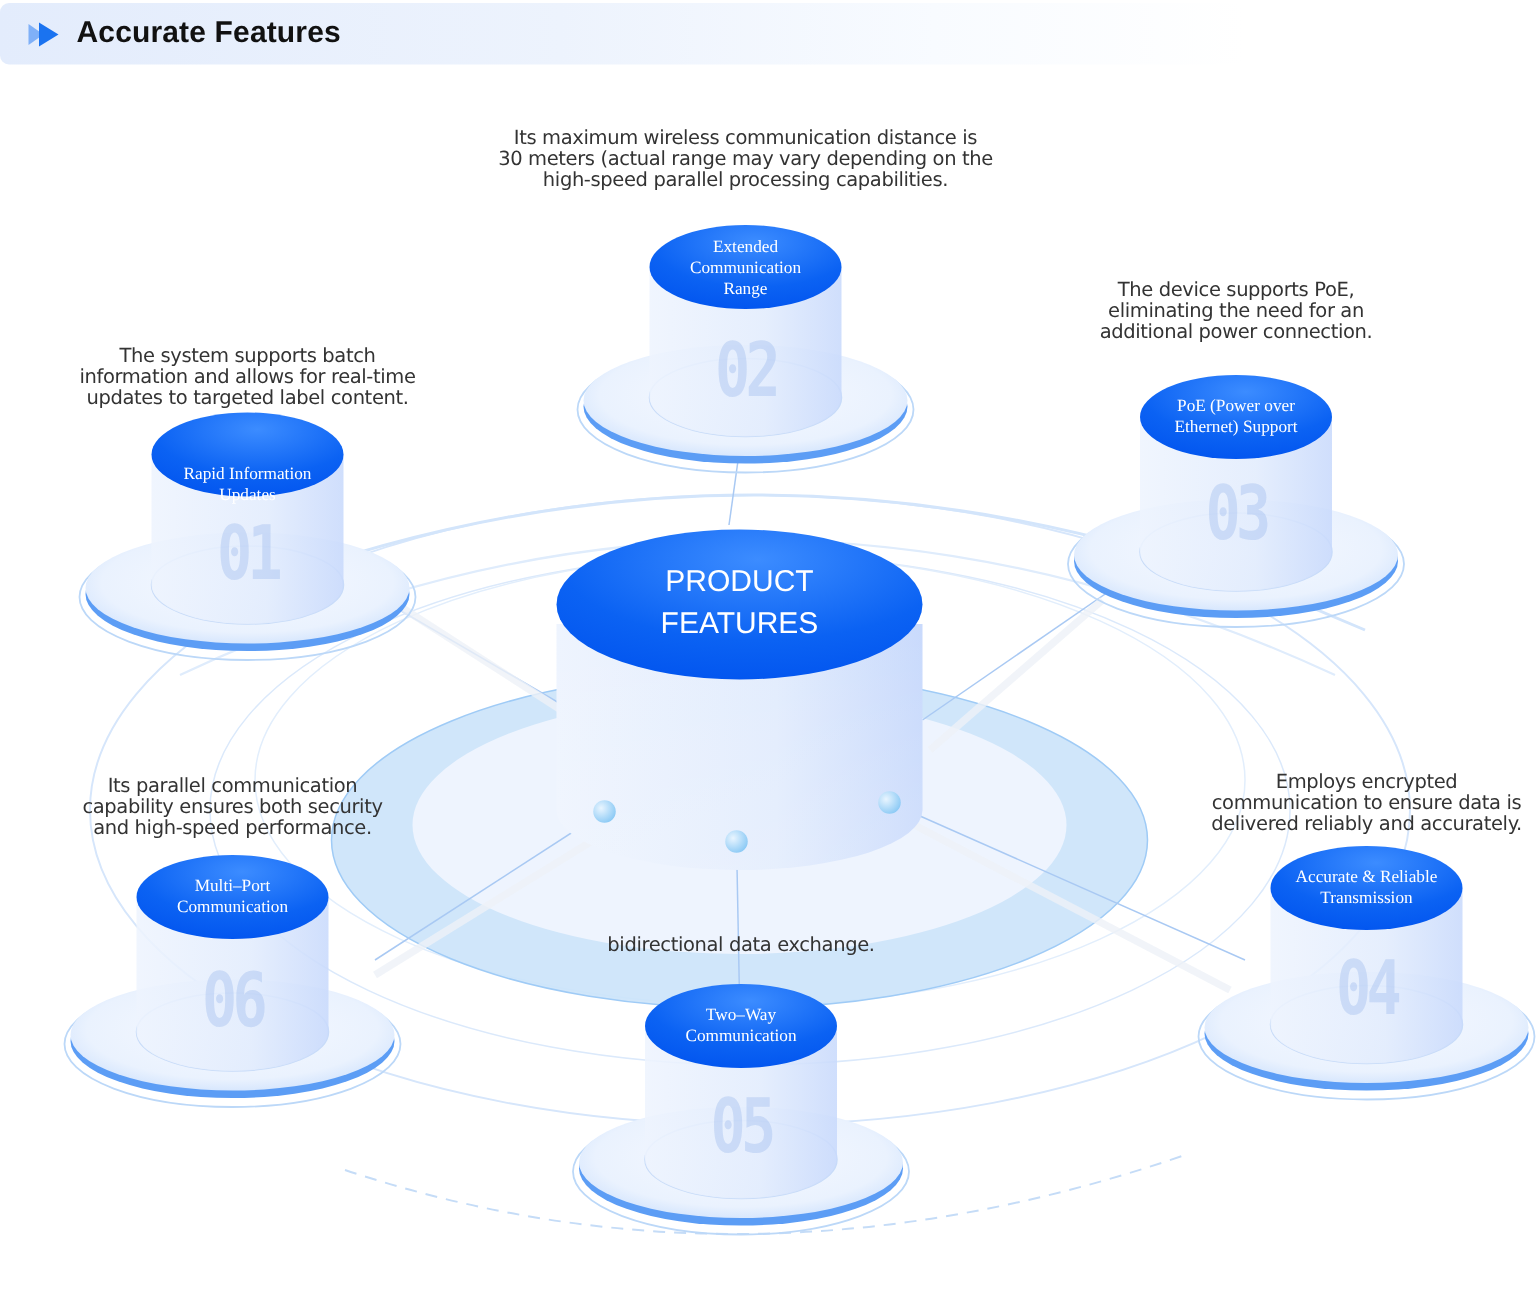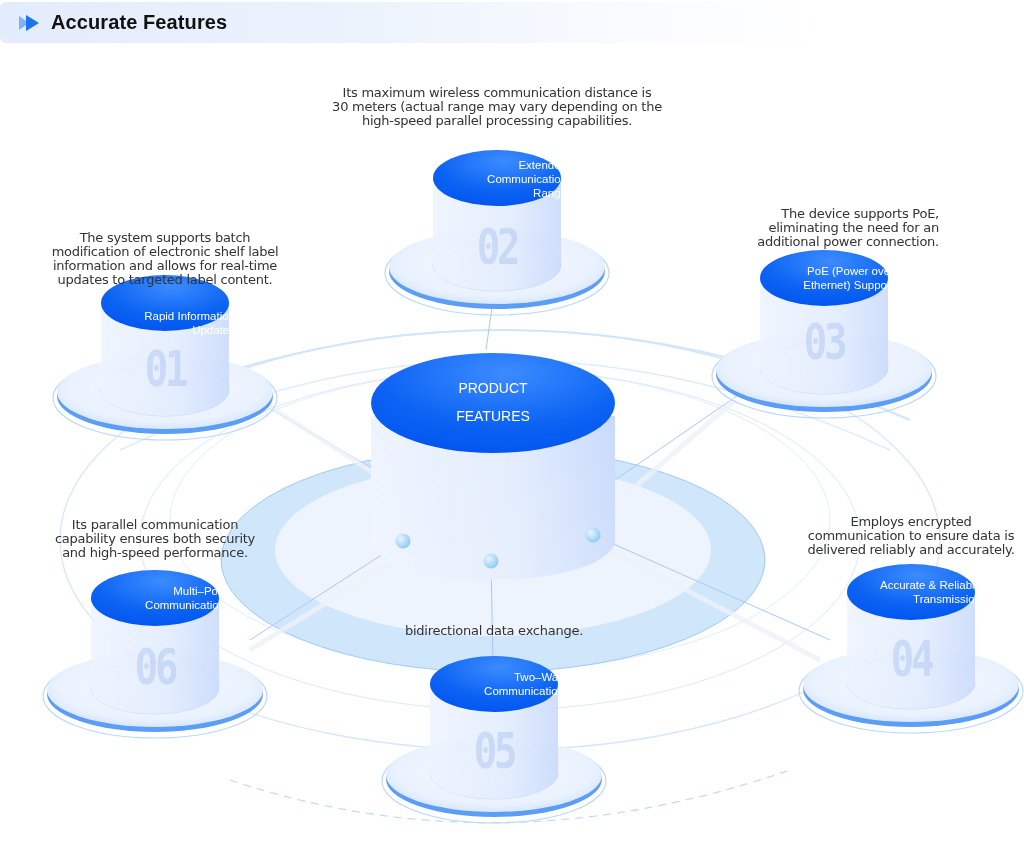--- a/index.html
+++ b/index.html
@@ -7,27 +7,27 @@
          font-family:"Liberation Sans", "DejaVu Sans", sans-serif; }
   .header { position:absolute; left:0; top:2px; width:830px; height:41px;
             border-radius:6px;
             background:linear-gradient(90deg,#e3ecfc 0%,#edf3fd 45%,#f8fbff 75%,rgba(255,255,255,0) 100%); }
   .header-icon { position:absolute; left:17px; top:12px; width:26px; height:18px; }
   .header-title { position:absolute; left:51px; top:9px; font-size:20px; font-weight:bold;
                   color:#111; letter-spacing:0.1px; }
   svg.stage { position:absolute; left:0; top:0; }
   .desc { position:absolute; text-align:center; color:#333; font-size:13px; line-height:14px;
           font-family:"DejaVu Sans", sans-serif; letter-spacing:-0.25px; }
-  .cap-label { position:absolute; text-align:right; color:#fff; font-size:11.5px; line-height:14px;
-               font-family:Liberation Sans, sans-serif; }
+  .cap-label { position:absolute; text-align:center; color:#fff; font-size:11.5px; line-height:14px;
+               font-family:Liberation Serif, serif; }
   .num { position:absolute; text-align:center; font-family:"DejaVu Sans Mono", monospace;
          font-size:50px; font-weight:bold; color:rgba(150,180,235,0.35); letter-spacing:-4px;
          transform:scaleX(0.78); }
   .center-label { position:absolute; left:371px; top:374px; width:244px; text-align:center;
-                  color:#fff; font-size:14px; line-height:28px; font-family:"Liberation Sans", sans-serif; }
+                  color:#fff; font-size:20px; line-height:28px; font-family:"Liberation Sans", sans-serif; }
 </style>
 </head>
 <body>
 
 <div class="header">
   <svg class="header-icon" viewBox="0 0 26 18">
     <polygon points="2,2 12,9 2,16" fill="#7fb0f8"></polygon>
     <polygon points="9,1 22,9 9,17" fill="#1a73f0"></polygon>
   </svg>
   <div class="header-title">Accurate Features</div>
@@ -156,41 +156,40 @@
 </svg>
 
 <div class="center-label">
   <div>PRODUCT</div>
   <div>FEATURES</div>
 </div>
 
 <div id="feature-layer">
     <div class="desc" style="left: 35px; top: 211px; width: 260px; margin-top: 20px;">
       <div>The system supports batch</div>
-      <div>modification of electronic shelf label</div>
       <div>information and allows for real-time</div>
       <div>updates to targeted label content.</div>
     </div>
     <div class="cap-label" style="left: 95px; width: 140px; top: 289px; margin-top: 20px;">
       <div>Rapid Information</div>
       <div>Updates</div>
     </div>
     <div class="num" style="left: 115px; width: 100px; top: 340px;">01</div>
     <div class="desc" style="left: 332px; top: 86px; width: 330px;">
       <div>Its maximum wireless communication distance is</div>
       <div>30 meters (actual range may vary depending on the</div>
       <div>high-speed parallel processing capabilities.</div>
     </div>
     <div class="cap-label" style="left: 427px; width: 140px; top: 158px;">
       <div>Extended</div>
       <div>Communication</div>
       <div>Range</div>
     </div>
     <div class="num" style="left: 447px; width: 100px; top: 218px;">02</div>
-    <div class="desc" style="left: 709px; top: 207px; width: 230px; text-align: right;">
+    <div class="desc" style="left: 709px; top: 187px; width: 230px;">
       <div>The device supports PoE,</div>
       <div>eliminating the need for an</div>
       <div>additional power connection.</div>
     </div>
     <div class="cap-label" style="left: 754px; width: 140px; top: 264px;">
       <div>PoE (Power over</div>
       <div>Ethernet) Support</div>
     </div>
     <div class="num" style="left: 774px; width: 100px; top: 313px;">03</div>
     <div class="desc" style="left: 796px; top: 515px; width: 230px;">

